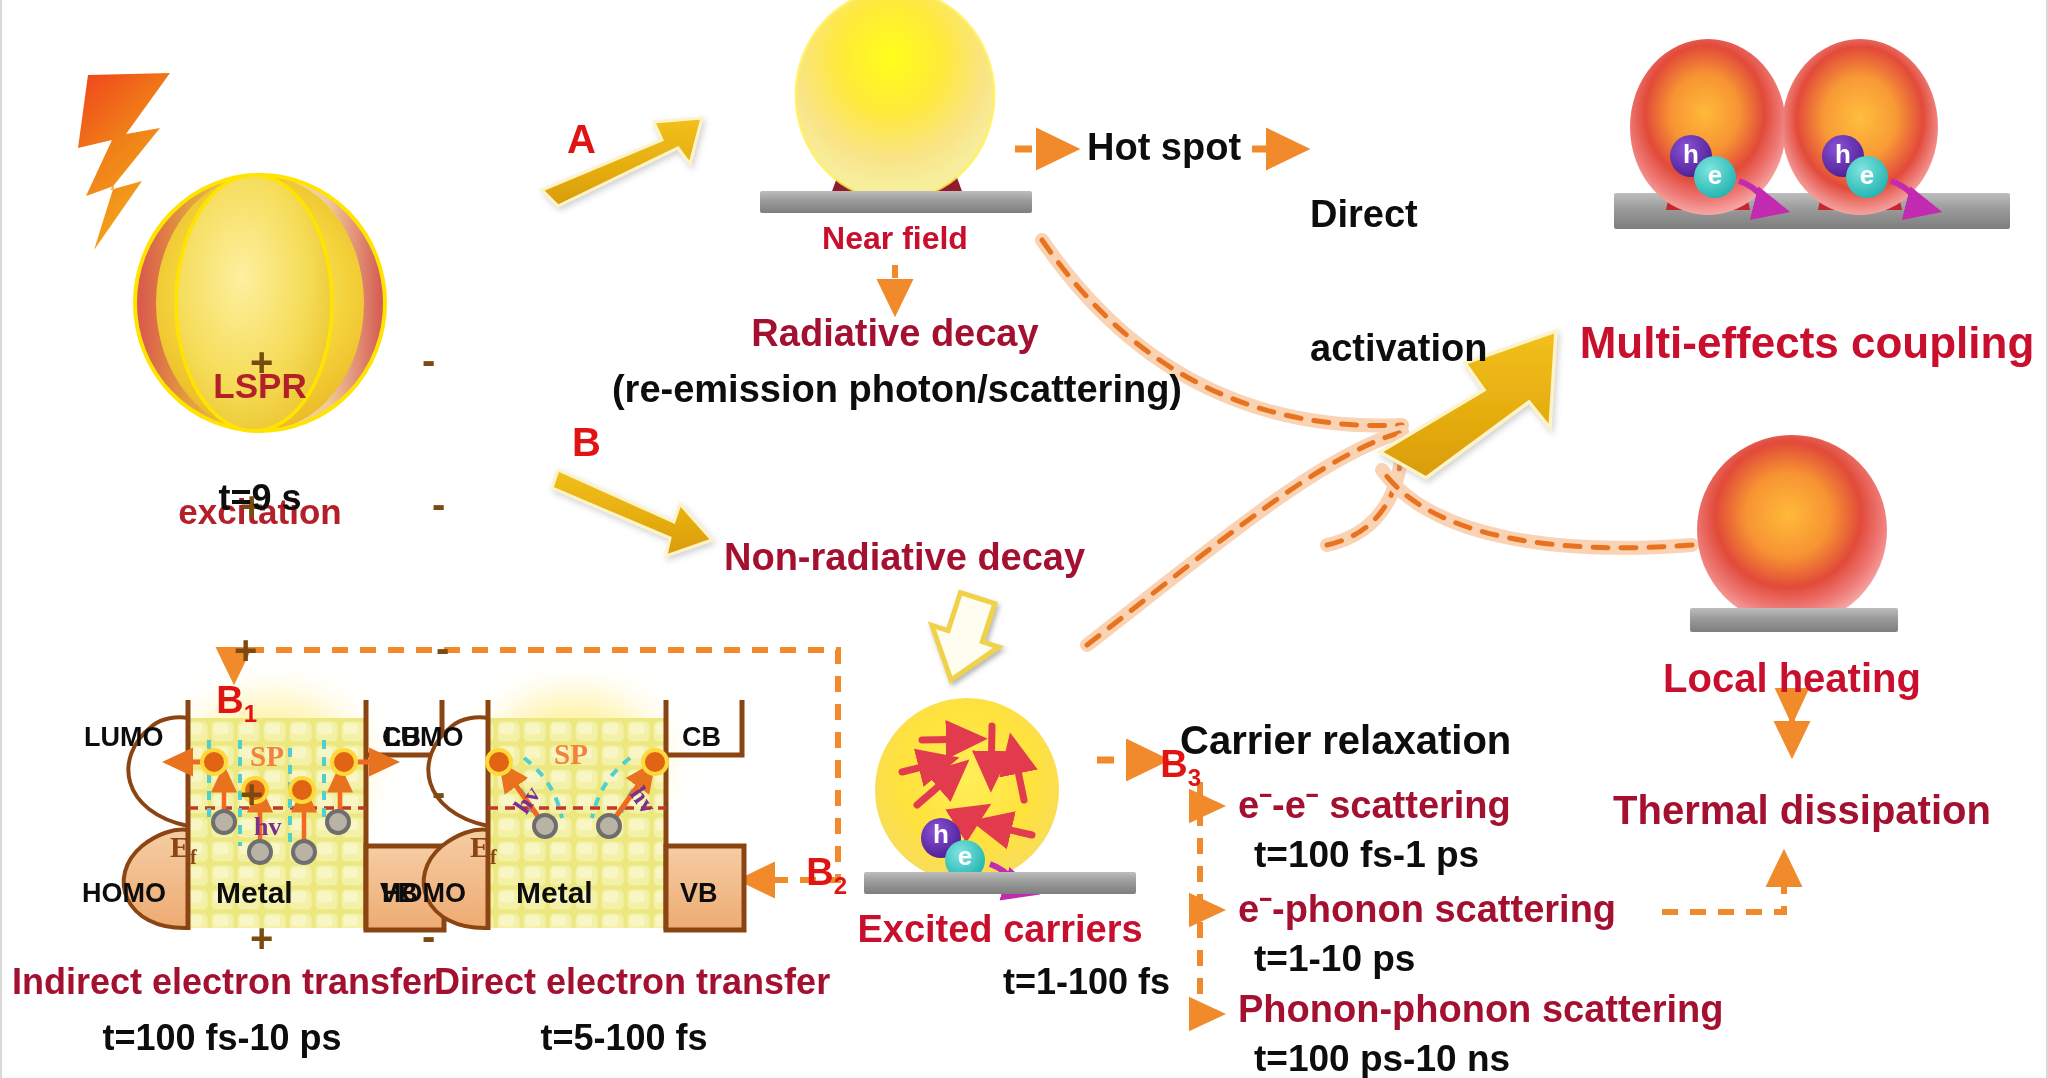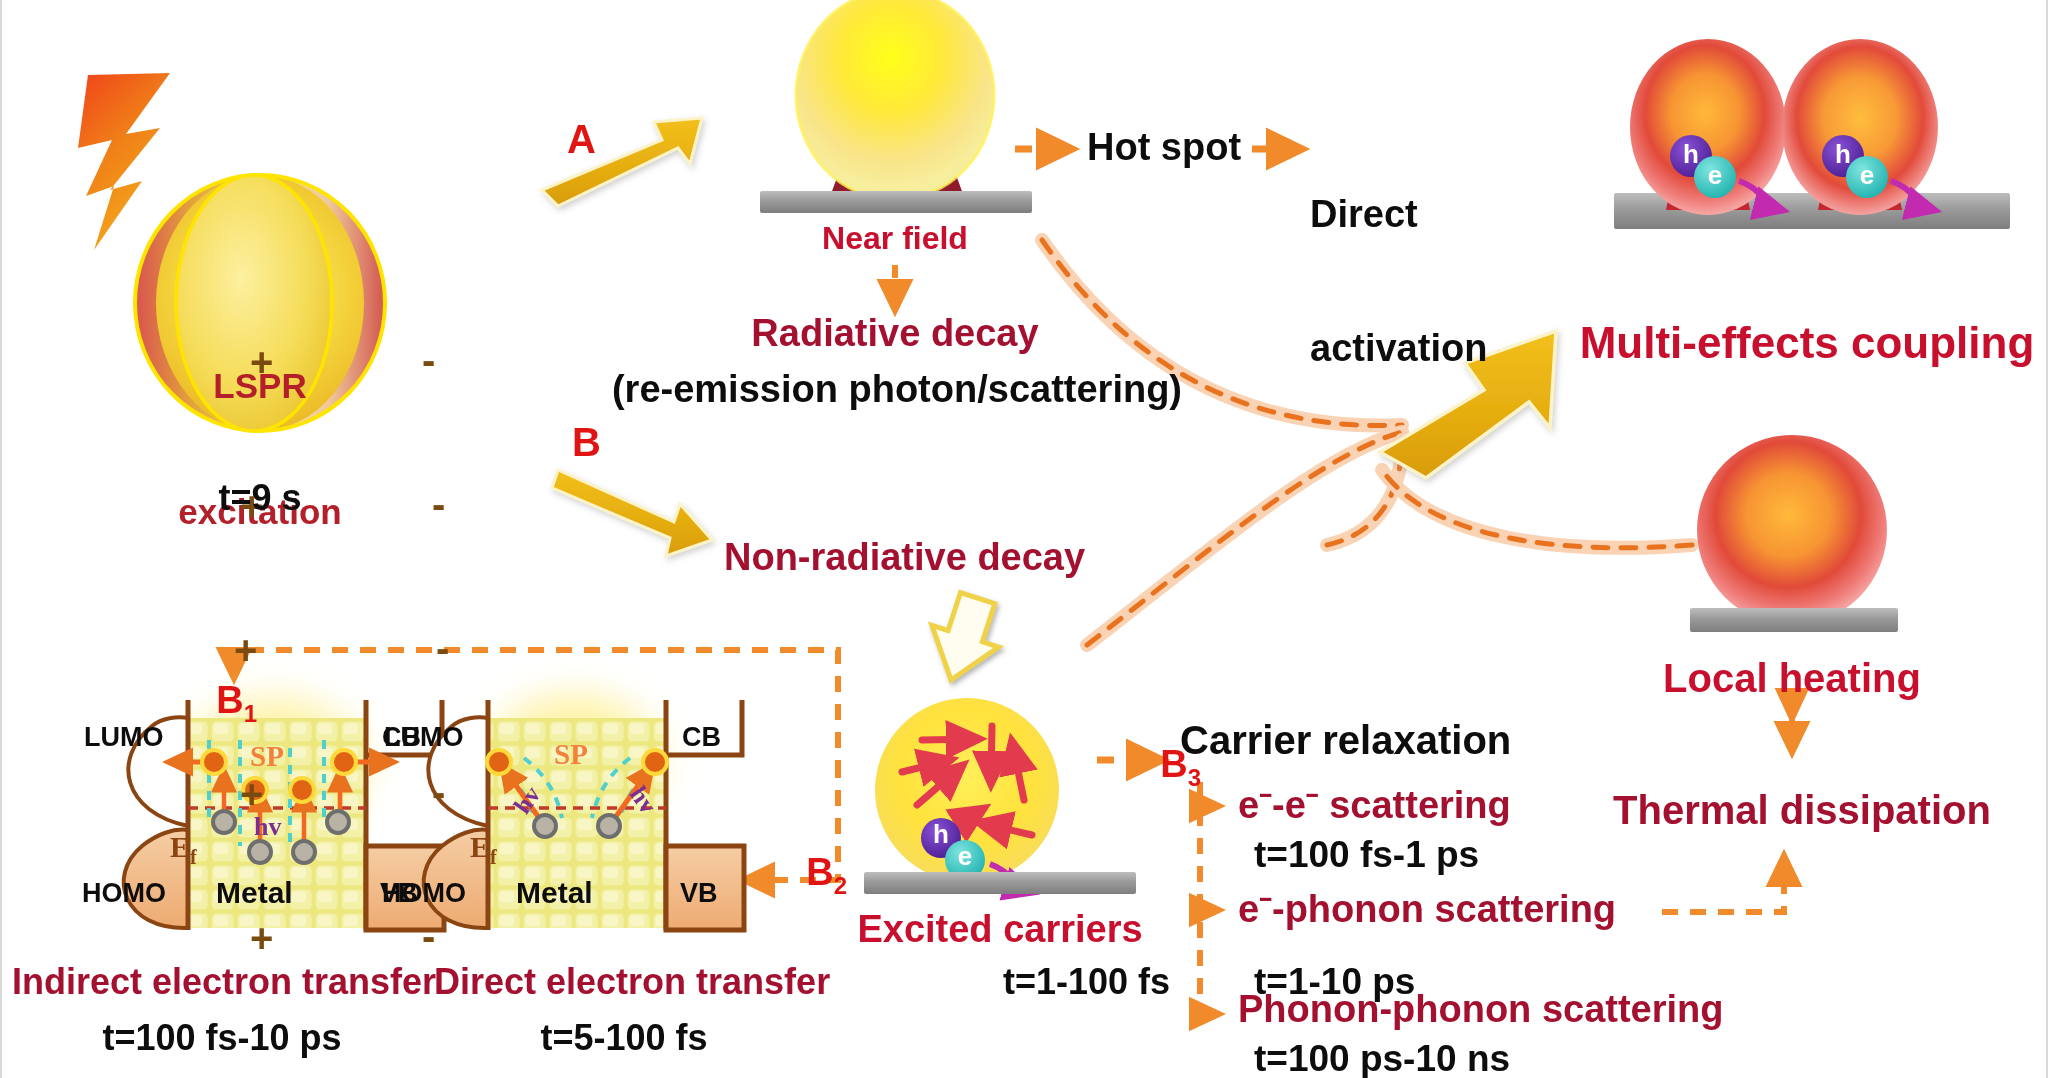--- a/index.html
+++ b/index.html
@@ -427,21 +427,21 @@
   <div class="abs txt bold black ctr" style="left:828px;top:962px;width:340px;font-size:36px;text-align:right;">t=1-100 fs</div>
   <div class="abs txt bold ctr" style="left:924px;top:820px;width:30px;font-size:26px;color:#ffffff;">h</div>
   <div class="abs txt bold ctr" style="left:948px;top:842px;width:30px;font-size:26px;color:#ffffff;">e</div>
 
   <div class="abs txt bold black" style="left:1178px;top:718px;font-size:40px;">Carrier relaxation</div>
 
   <div class="abs txt bold" style="left:1236px;top:784px;font-size:38px;color:#a41130;">e⁻-e⁻ scattering</div>
   <div class="abs txt bold black" style="left:1252px;top:834px;font-size:37px;">t=100 fs-1 ps</div>
 
   <div class="abs txt bold" style="left:1236px;top:888px;font-size:38px;color:#a41130;">e⁻-phonon scattering</div>
-  <div class="abs txt bold black" style="left:1252px;top:938px;font-size:37px;margin-top:23px;">t=1-10 ps</div>
+  <div class="abs txt bold black" style="left:1252px;top:938px;font-size:37px;">t=1-10 ps</div>
 
   <div class="abs txt bold" style="left:1236px;top:988px;font-size:38px;color:#a41130;">Phonon-phonon scattering</div>
   <div class="abs txt bold black" style="left:1252px;top:1038px;font-size:37px;">t=100 ps-10 ns</div>
 
   <div class="abs txt bold ctr" style="left:1570px;top:318px;width:470px;font-size:44px;color:#c8102e;">Multi-effects coupling</div>
   <div class="abs txt bold ctr" style="left:1675px;top:140px;width:28px;font-size:26px;color:#ffffff;">h</div>
   <div class="abs txt bold ctr" style="left:1699px;top:161px;width:28px;font-size:26px;color:#ffffff;">e</div>
   <div class="abs txt bold ctr" style="left:1827px;top:140px;width:28px;font-size:26px;color:#ffffff;">h</div>
   <div class="abs txt bold ctr" style="left:1851px;top:161px;width:28px;font-size:26px;color:#ffffff;">e</div>
 

